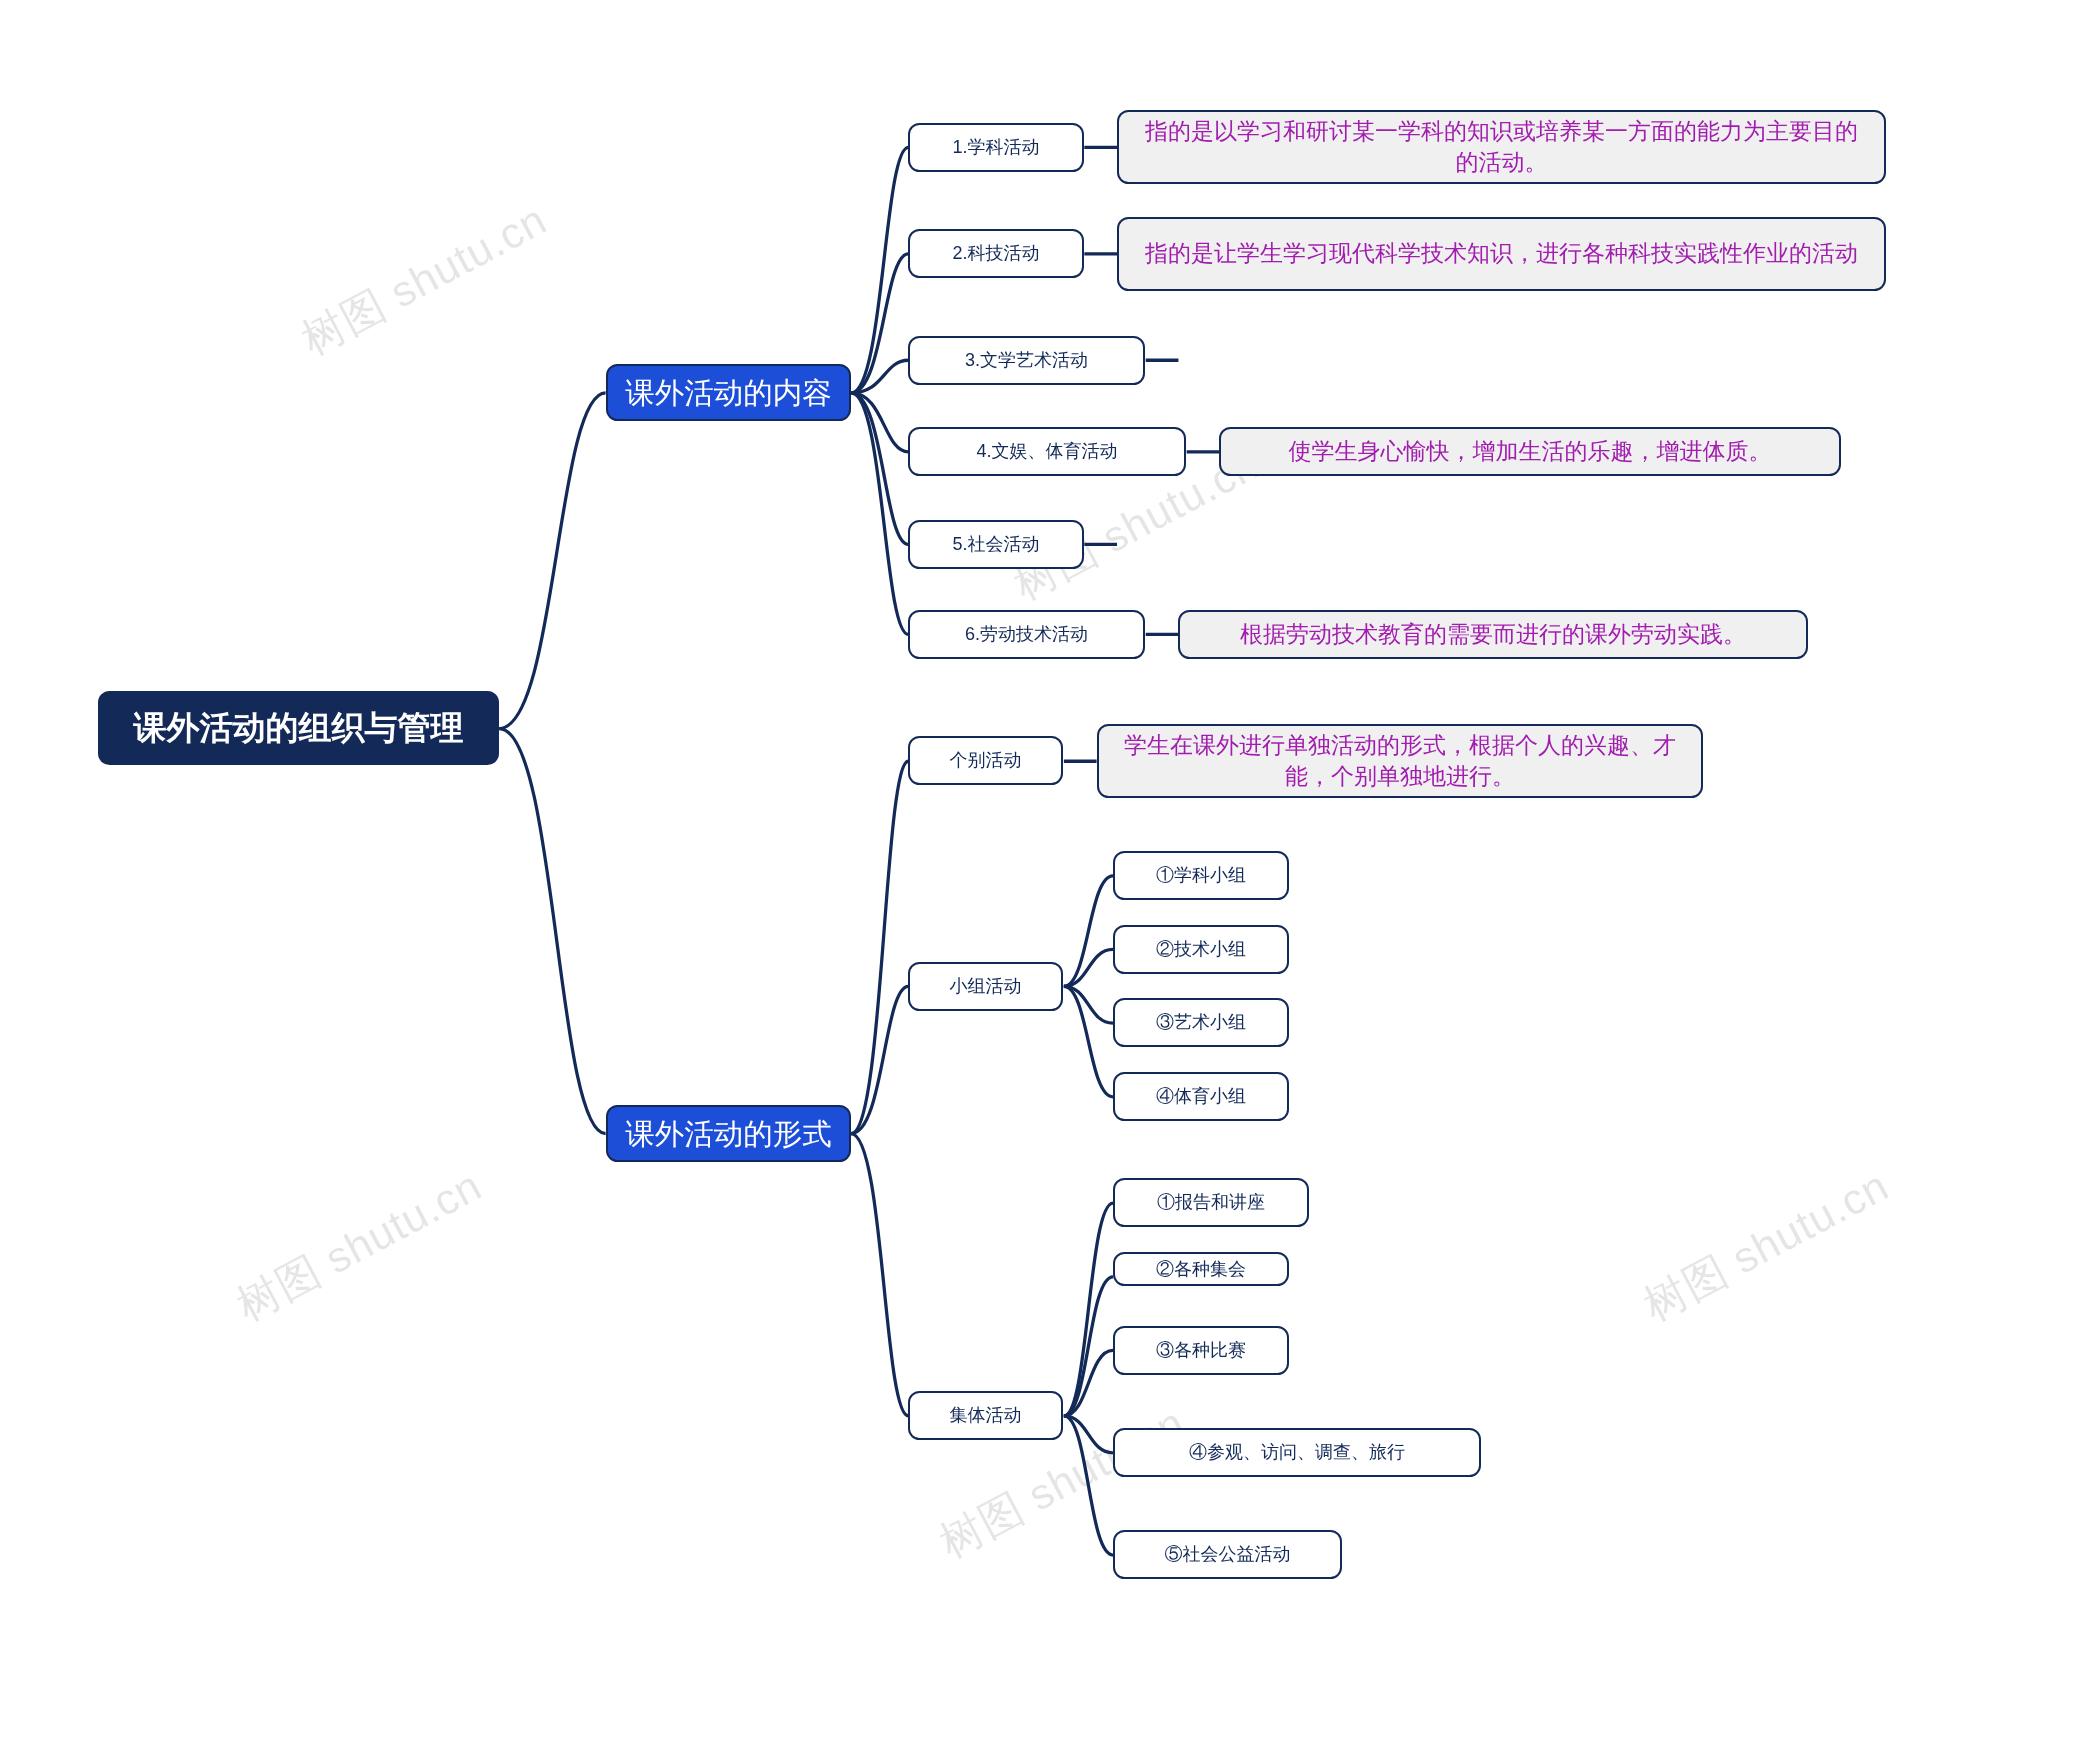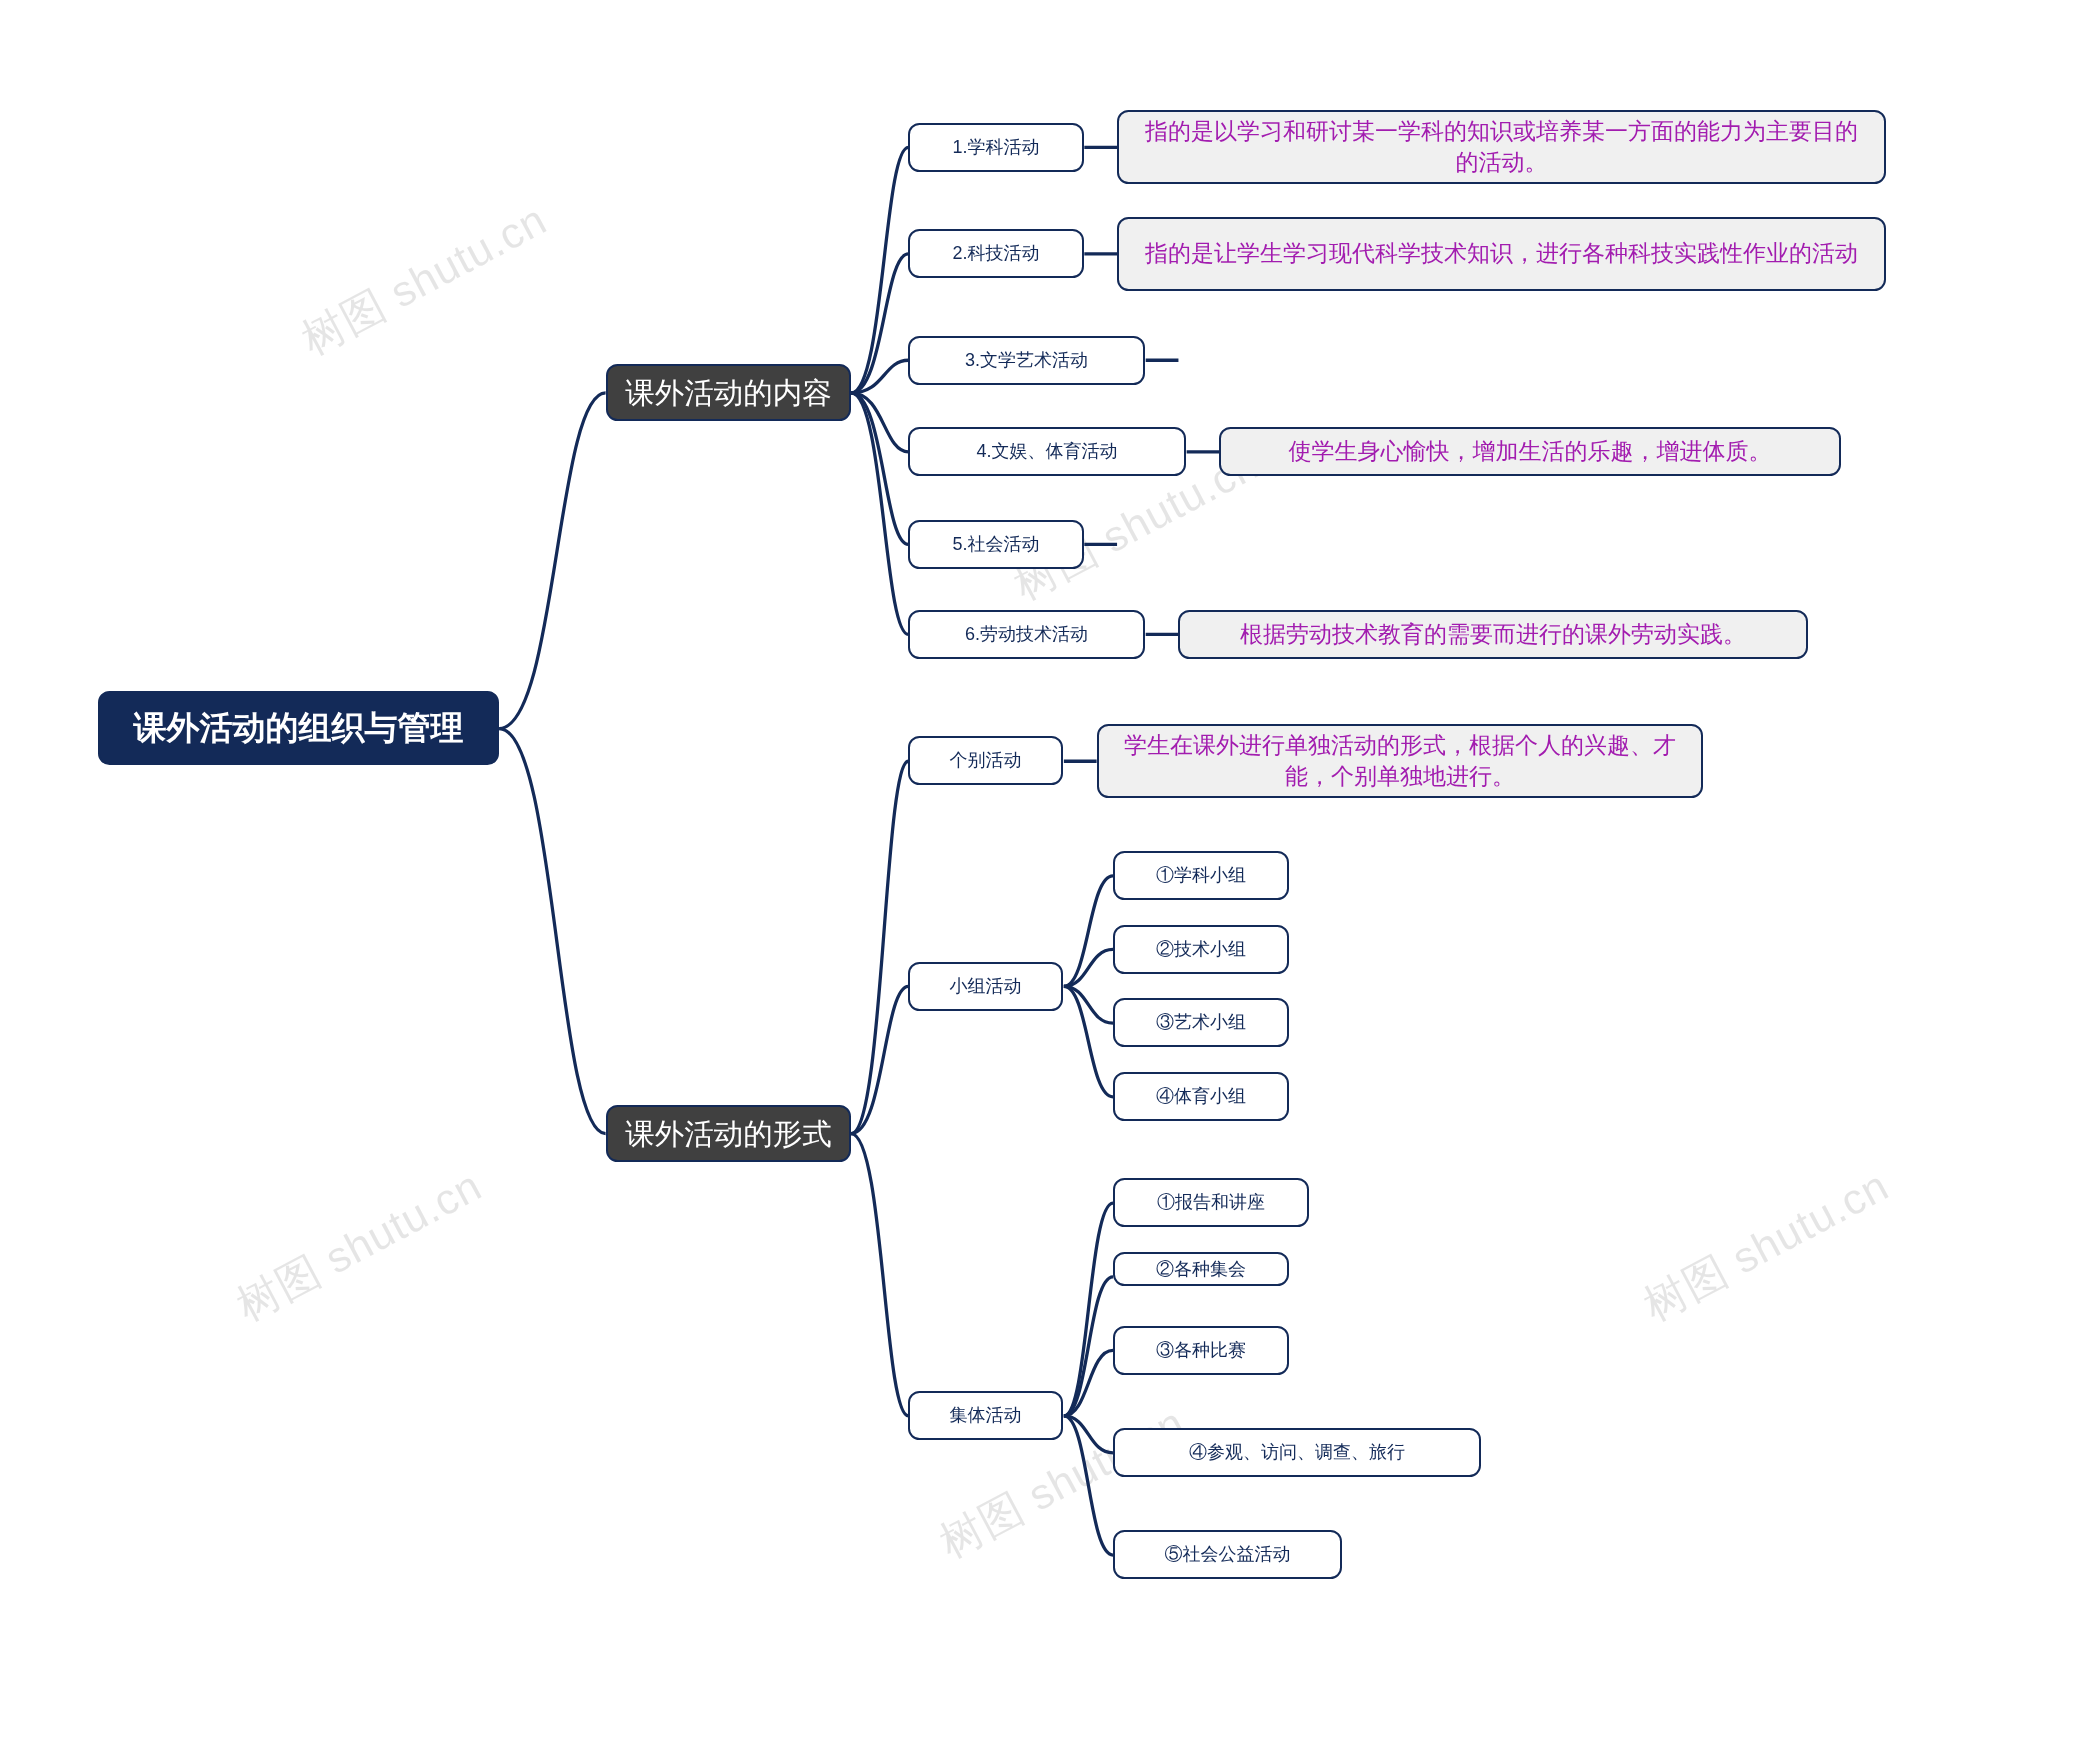--- a/index.html
+++ b/index.html
@@ -38,21 +38,21 @@
   .root {
     background: #132a58;
     color: #ffffff;
     border: 2.5px solid #132a58;
     font-size: 33px;
     padding: 19.6px 23px;
     border-radius: 11.5px;
     font-weight: bold;
   }
   .lvl1 {
-    background: #404040;
+    background: #1d4ed8;
     color: #ffffff;
     border: 2.5px solid #132a58;
     font-size: 29.5px;
     padding: 13px 15px;
   }
   .lvl2 {
     background: #ffffff;
     color: #132a58;
     border: 2.5px solid #132a58;
     font-size: 18px;

